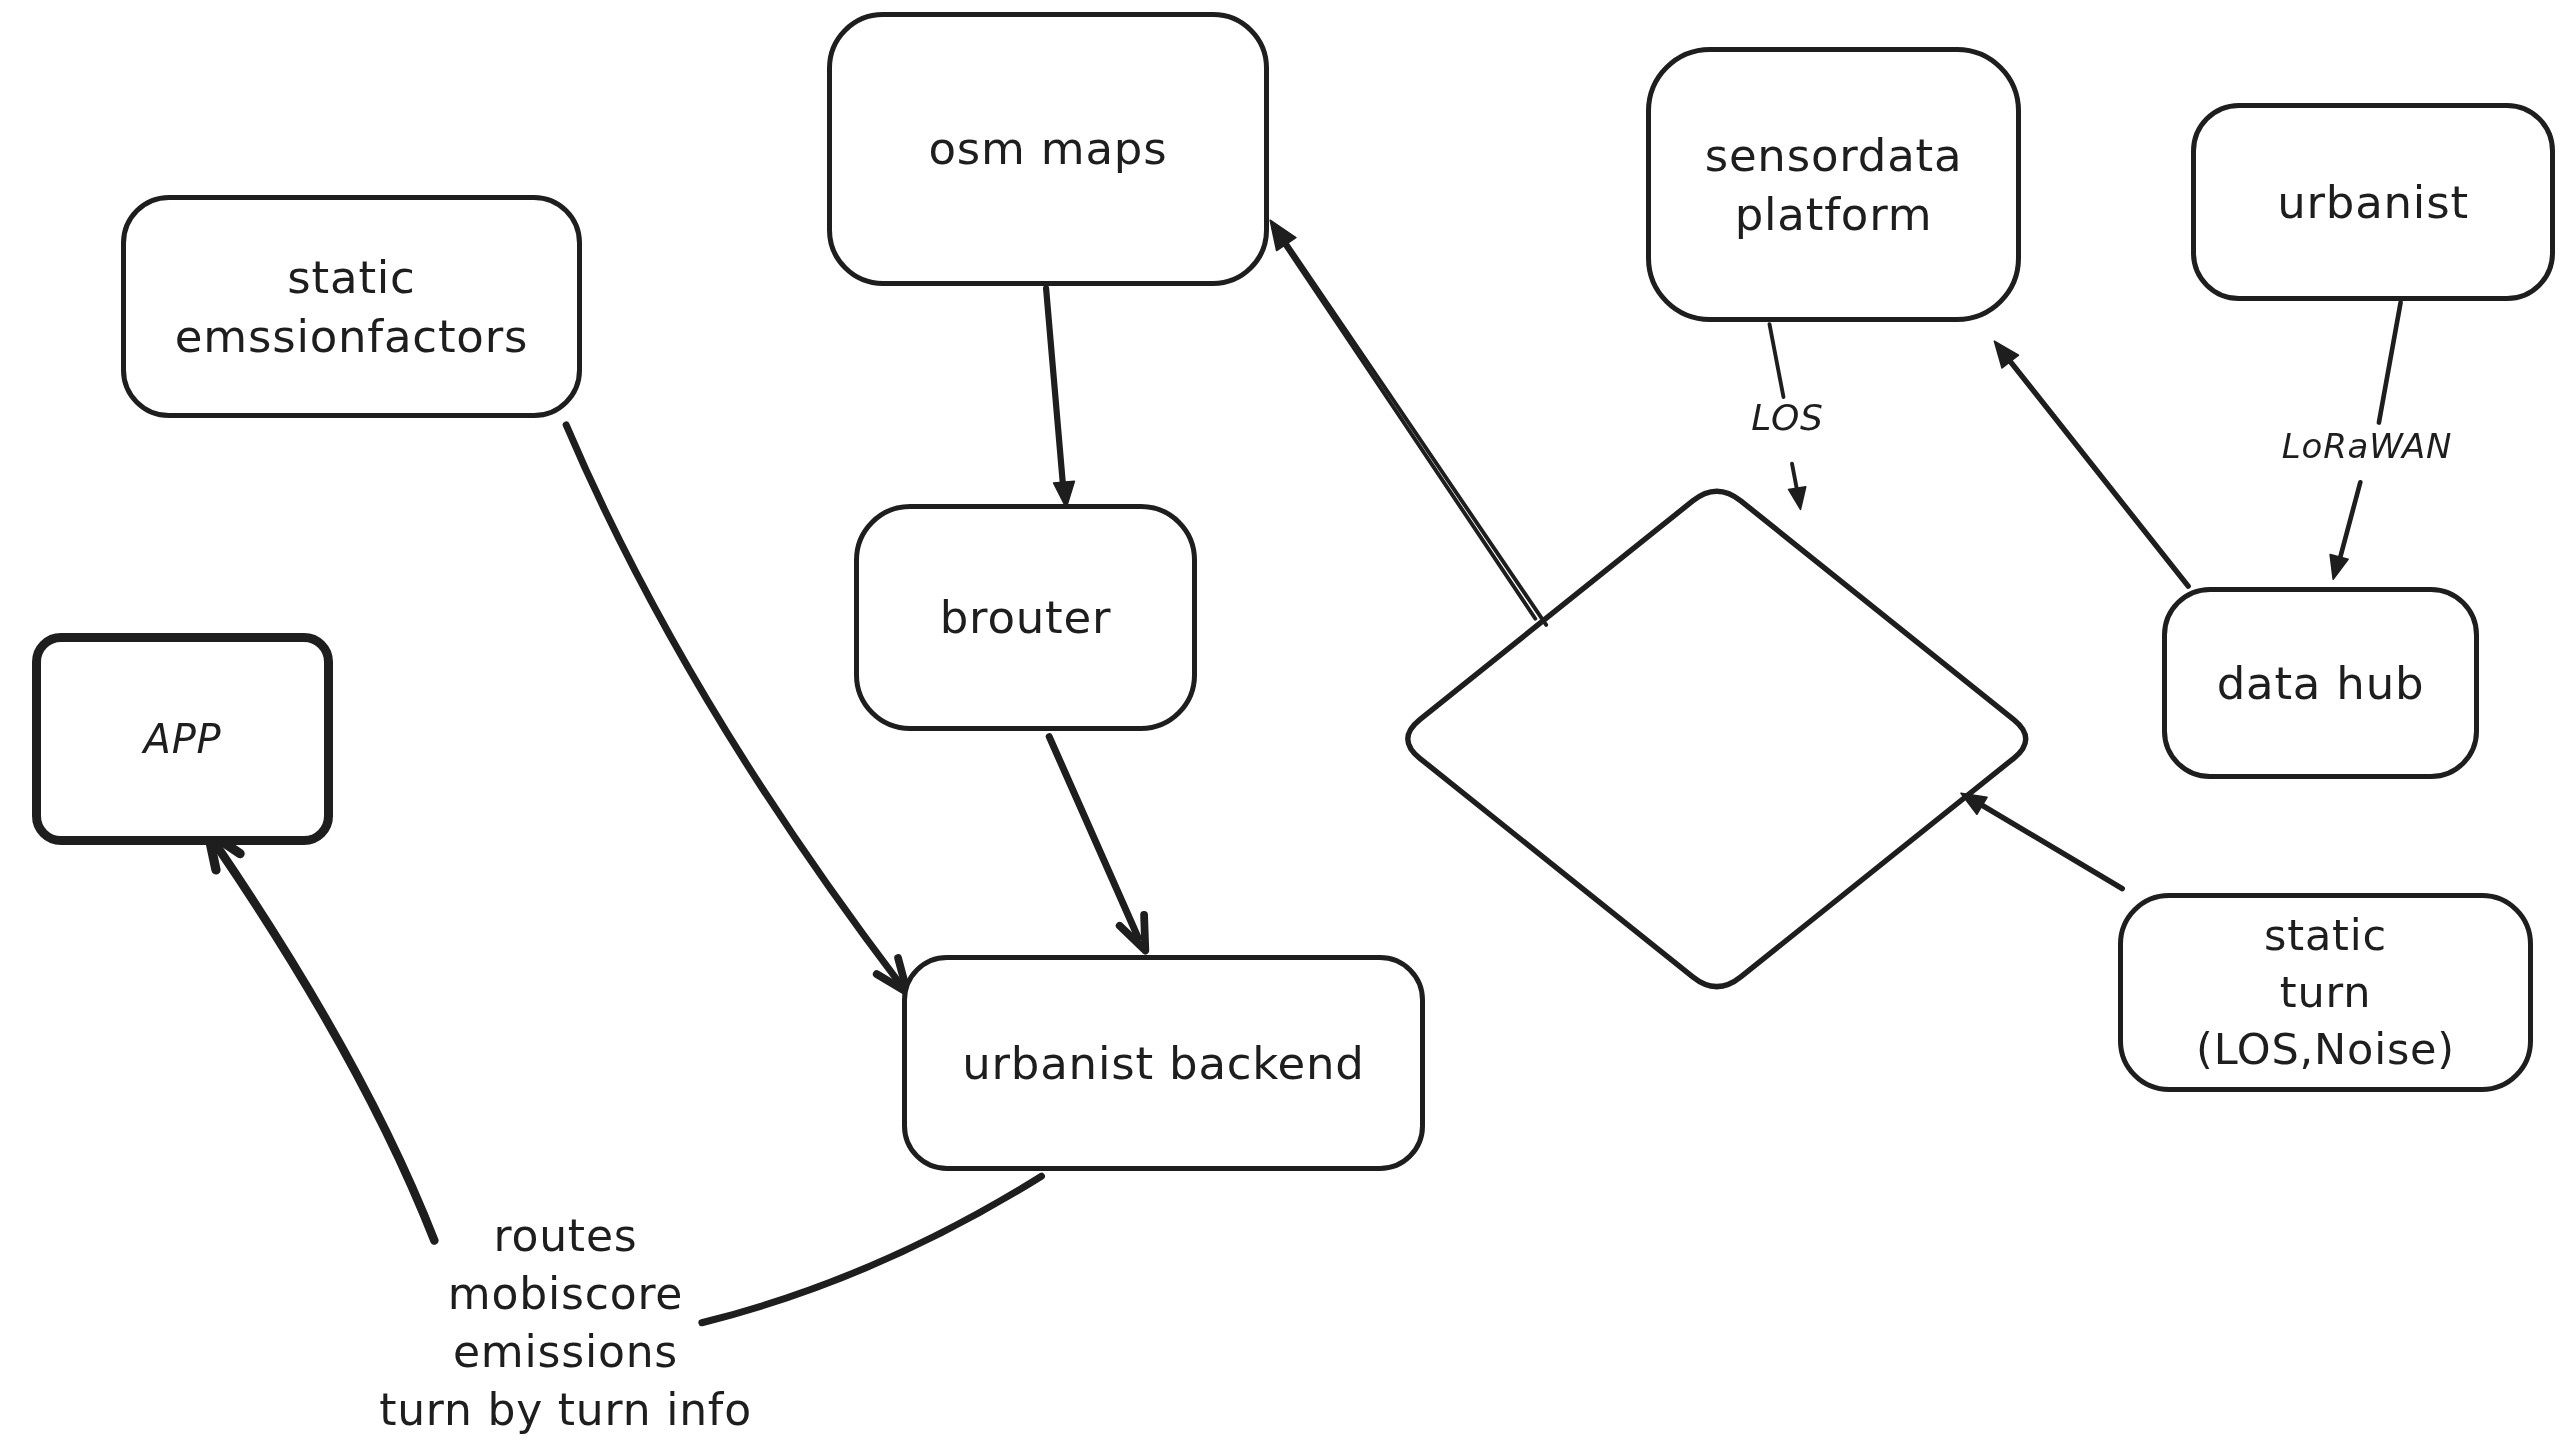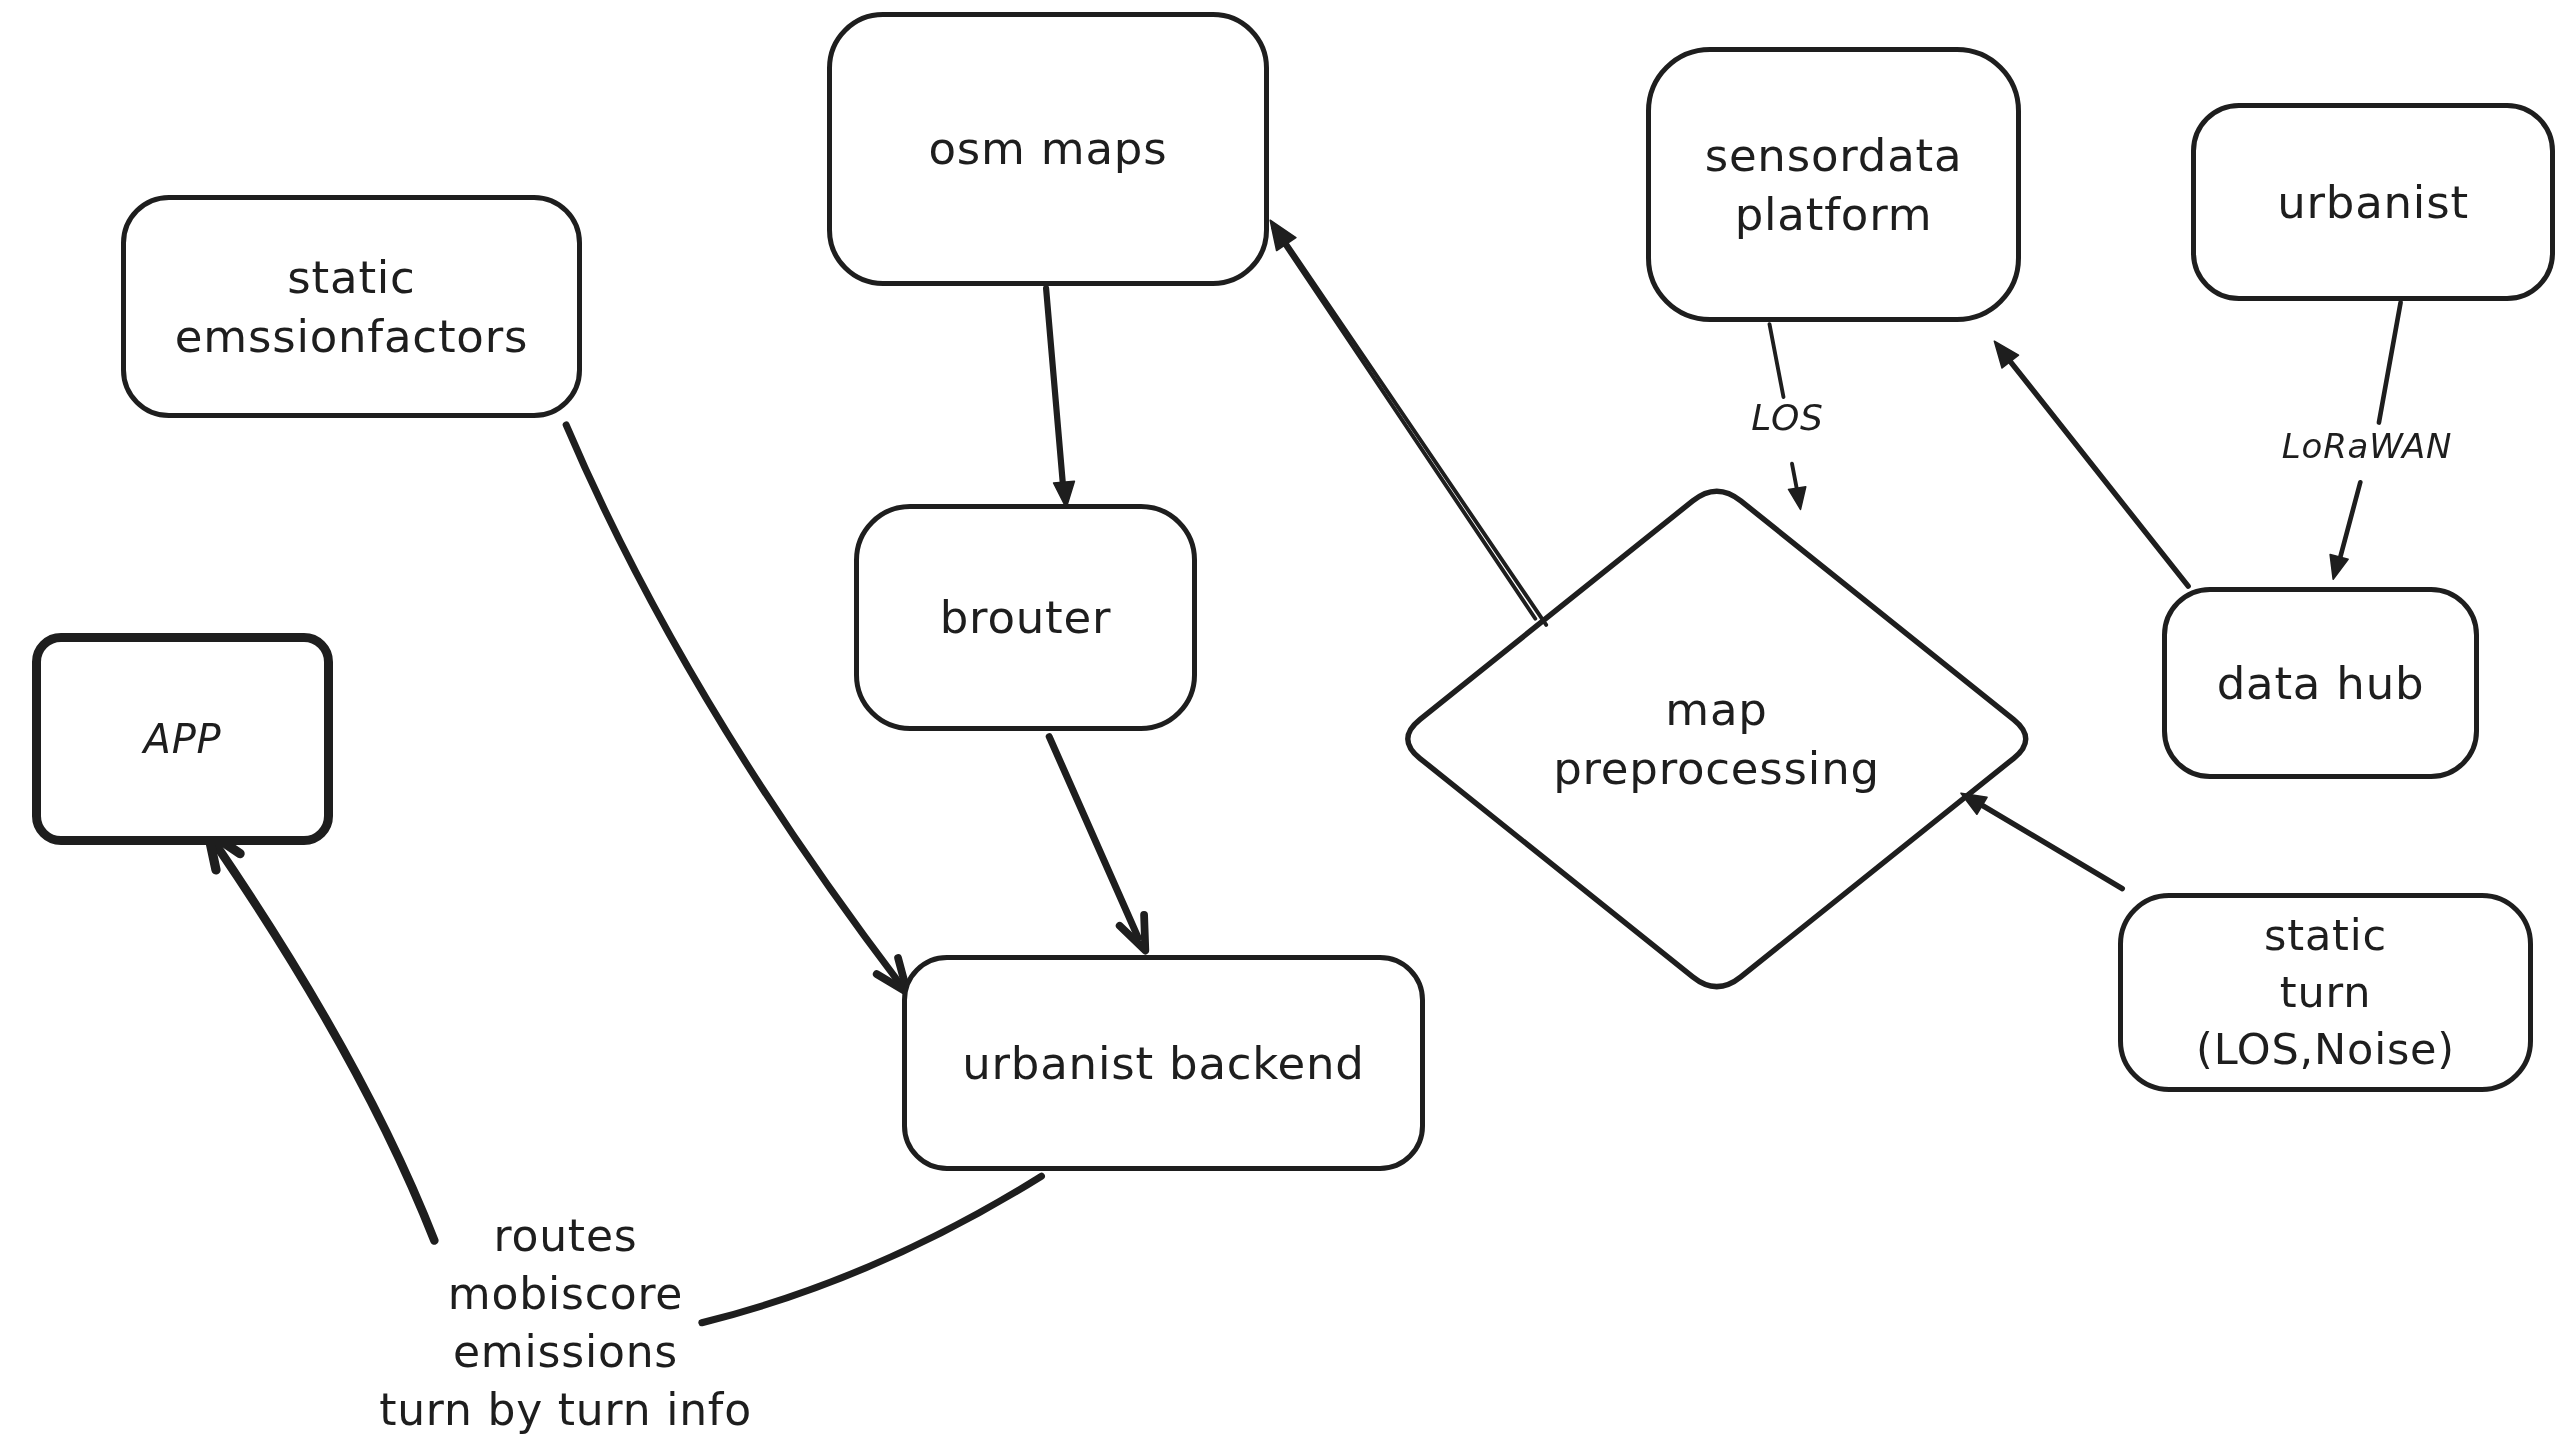--- a/index.html
+++ b/index.html
@@ -106,24 +106,20 @@
   </div>
 
   <div class="node node--bold" style="left:32px; top:604px; width:301px; height:212px; font-size:40px; font-style:italic;">
     <span>APP</span>
   </div>
 
   <div class="node" style="left:854px; top:504px; width:343px; height:227px; border-radius:56px;">
     <span>brouter</span>
   </div>
 
-  <div class="node node--plain" style="left:1484px; top:680px; width:465px; height:118px;">
-    <span>map</span>
-    <span>preprocessing</span>
-  </div>
 
   <div class="node" style="left:2162px; top:587px; width:317px; height:192px;">
     <span>data hub</span>
   </div>
 
   <div class="node" style="left:902px; top:955px; width:523px; height:216px; border-radius:45px;">
     <span>urbanist backend</span>
   </div>
 
   <div class="node" style="left:2118px; top:893px; width:415px; height:199px; border-radius:51px; line-height:57px; font-size:43px;">

